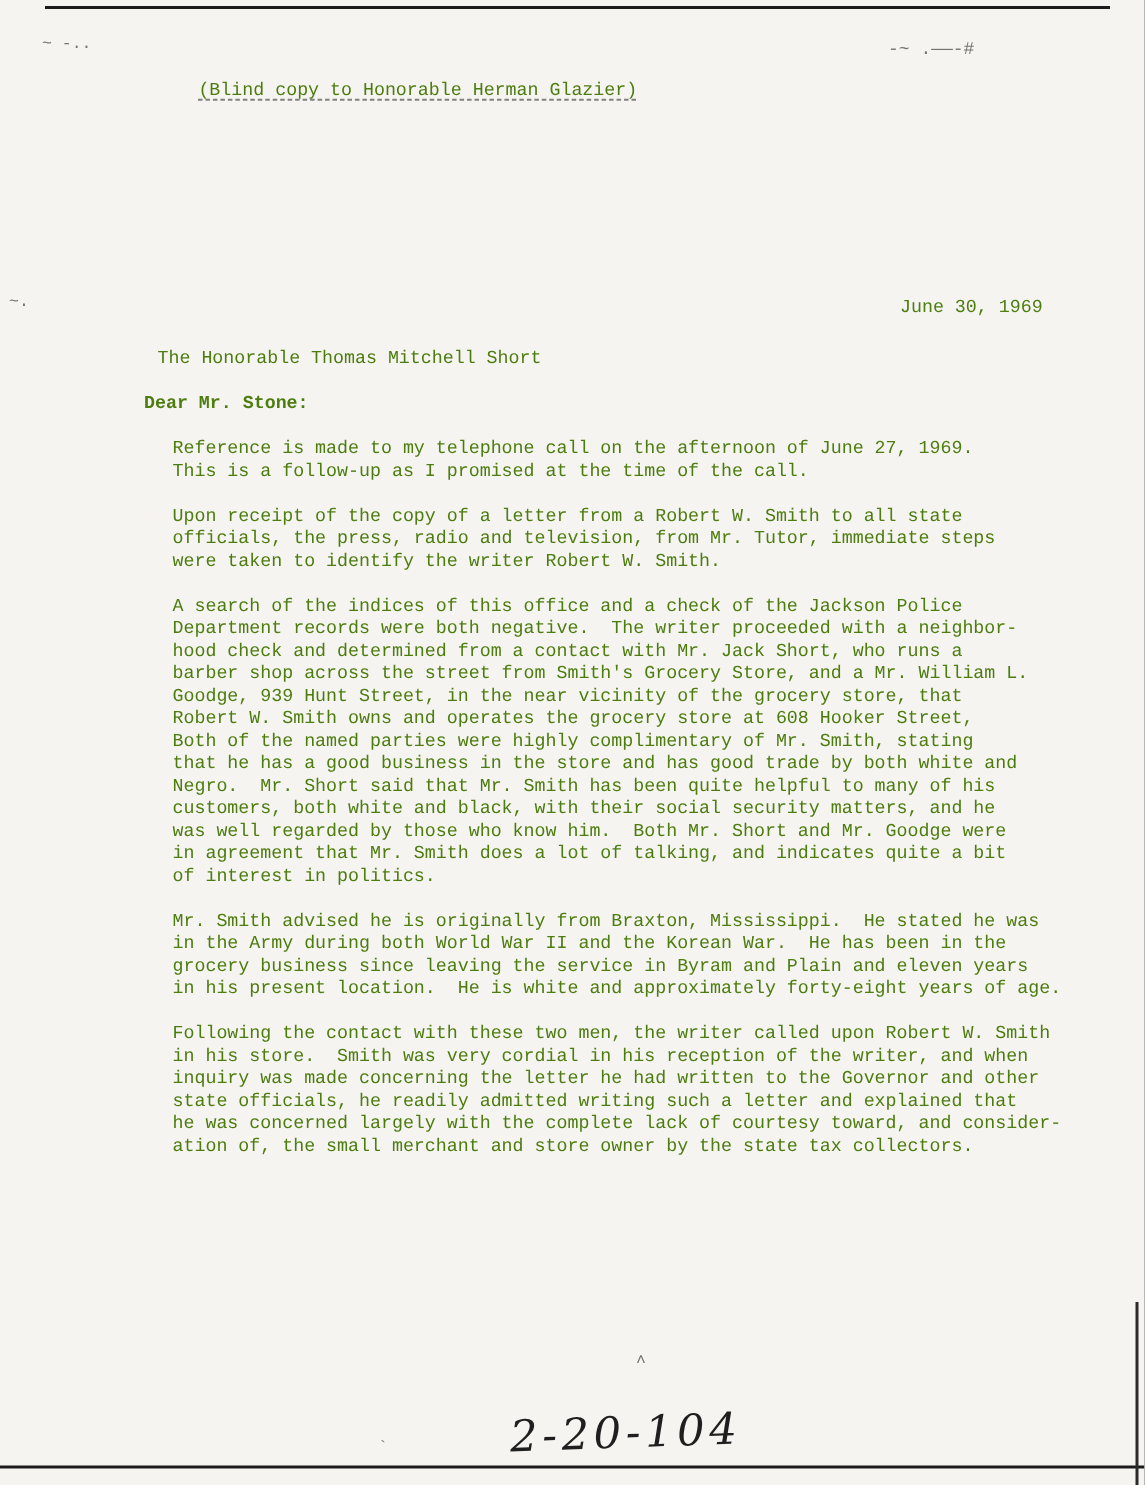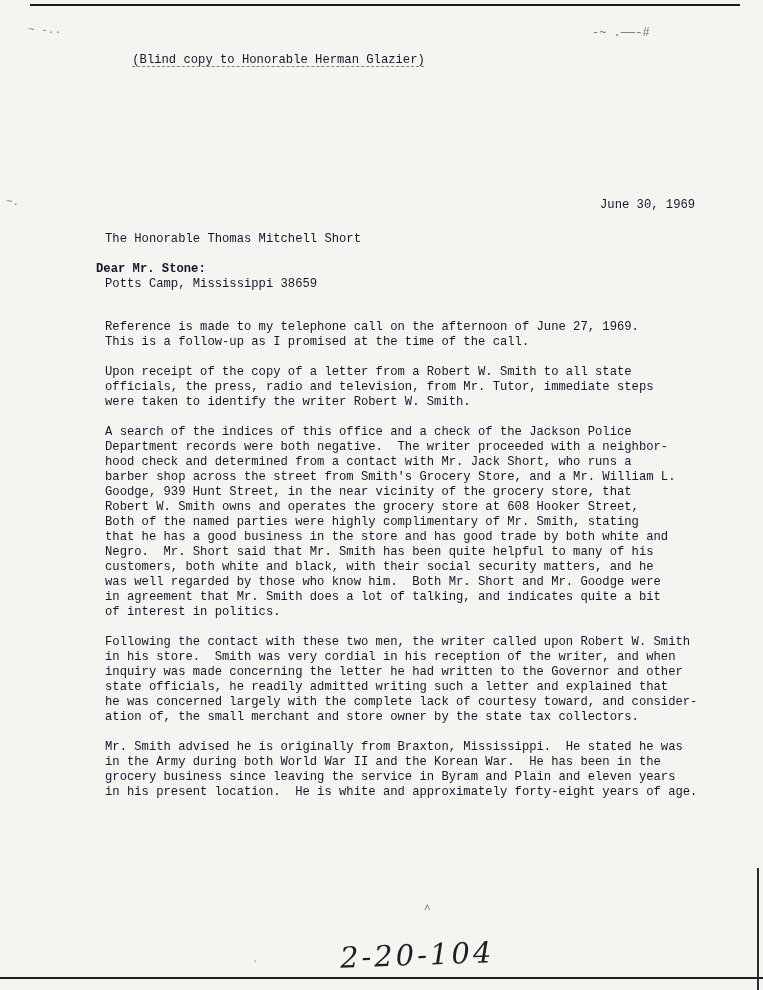--- a/index.html
+++ b/index.html
@@ -15,21 +15,21 @@
     margin: 0 auto;
     background: #f5f4f1;
     overflow: hidden;
     color: #232323;
   }
   .typewriter {
     font-family: "Liberation Mono", "DejaVu Sans Mono", monospace;
     font-size: 12.2px;
     line-height: 15px;
     white-space: pre;
-    color: #0f172a;
+    color: #4d7c0f;
   }
   .scan-edge-top {
     position: absolute;
     left: 30px;
     top: 4px;
     width: 710px;
     height: 2px;
     background: #1c1c1c;
   }
   .scan-edge-bottom {
@@ -71,24 +71,23 @@
     top: 202px;
   }
   .salutation {
     position: absolute;
     left: 96px;
     top: 262px;
     font-weight: bold;
   }
   .letter-body {
     position: absolute;
-    left: 105px;
+    left: 115px;
     top: 292px;
     width: 630px;
-    margin-top: 28px;
   }
   .letter-body .paragraph {
     margin: 0 0 15px 0;
   }
   .handwritten {
     position: absolute;
     left: 340px;
     top: 938px;
     font-family: "DejaVu Serif", serif;
     font-style: italic;
@@ -122,21 +121,20 @@
   <div class="artifact left-mid">~.</div>
 
   <div class="blind-copy typewriter">
     <span>(Blind copy to Honorable Herman Glazier)</span>
   </div>
 
   <div class="letter-date typewriter">June 30, 1969</div>
 
   <div class="recipient typewriter">
     <div>The Honorable Thomas Mitchell Short</div>
-    <div>Potts Camp, Mississippi 38659</div>
   </div>
 
   <div class="salutation typewriter">Dear Mr. Stone:</div>
 
   <div class="letter-body">
     <div class="paragraph typewriter">Reference is made to my telephone call on the afternoon of June 27, 1969.
 This is a follow-up as I promised at the time of the call.</div>
     <div class="paragraph typewriter">Upon receipt of the copy of a letter from a Robert W. Smith to all state
 officials, the press, radio and television, from Mr. Tutor, immediate steps
 were taken to identify the writer Robert W. Smith.</div>
@@ -146,30 +144,30 @@
 barber shop across the street from Smith's Grocery Store, and a Mr. William L.
 Goodge, 939 Hunt Street, in the near vicinity of the grocery store, that
 Robert W. Smith owns and operates the grocery store at 608 Hooker Street,
 Both of the named parties were highly complimentary of Mr. Smith, stating
 that he has a good business in the store and has good trade by both white and
 Negro.  Mr. Short said that Mr. Smith has been quite helpful to many of his
 customers, both white and black, with their social security matters, and he
 was well regarded by those who know him.  Both Mr. Short and Mr. Goodge were
 in agreement that Mr. Smith does a lot of talking, and indicates quite a bit
 of interest in politics.</div>
+    <div class="paragraph typewriter">Mr. Smith advised he is originally from Braxton, Mississippi.  He stated he was
+in the Army during both World War II and the Korean War.  He has been in the
+grocery business since leaving the service in Byram and Plain and eleven years
+in his present location.  He is white and approximately forty-eight years of age.</div>
     <div class="paragraph typewriter">Following the contact with these two men, the writer called upon Robert W. Smith
 in his store.  Smith was very cordial in his reception of the writer, and when
 inquiry was made concerning the letter he had written to the Governor and other
 state officials, he readily admitted writing such a letter and explained that
 he was concerned largely with the complete lack of courtesy toward, and consider-
 ation of, the small merchant and store owner by the state tax collectors.</div>
-    <div class="paragraph typewriter">Mr. Smith advised he is originally from Braxton, Mississippi.  He stated he was
-in the Army during both World War II and the Korean War.  He has been in the
-grocery business since leaving the service in Byram and Plain and eleven years
-in his present location.  He is white and approximately forty-eight years of age.</div>
   </div>
 
   <div class="artifact bottom-tick">˄</div>
   <div class="artifact bottom-dot">`</div>
 
   <div class="handwritten">2-20-104</div>
 
   <div class="scan-edge-bottom"></div>
   <div class="scan-edge-right"></div>
 

